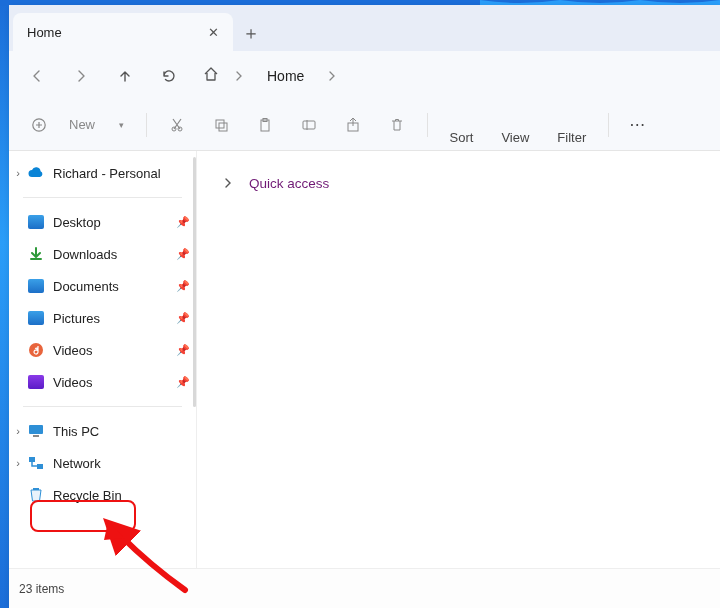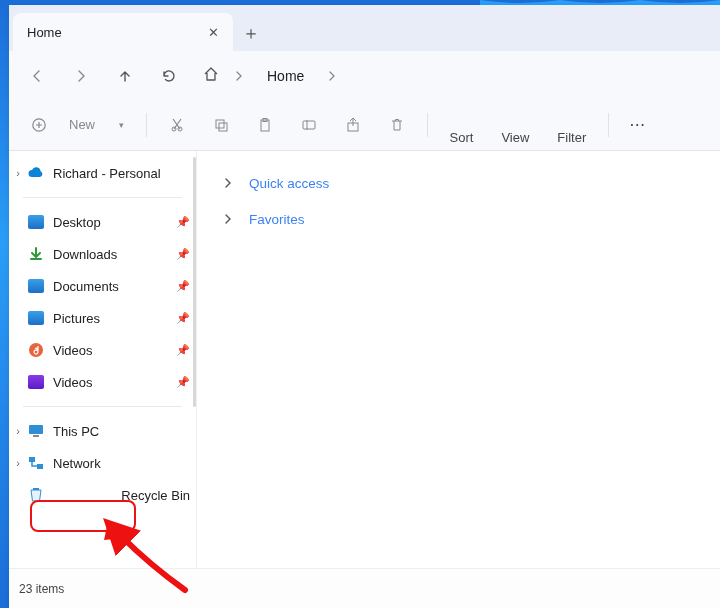--- a/index.html
+++ b/index.html
@@ -38,21 +38,21 @@
   .sbscroll { position:absolute; right:0; top:6px; width:3px; height:250px; background:#d8d8d8; border-radius:2px;}
   .sitem { display:flex; align-items:center; height:32px; padding:0 6px 0 18px; font-size:13px; color:#222; gap:8px; cursor:pointer; border-radius:4px; position:relative;}
   .sitem .exp { position:absolute; left:2px; width:14px; text-align:center; color:#666; font-size:11px;}
   .sitem .pin { margin-left:auto; color:#bbb; font-size:11px;}
   .sitem .ico { width:18px; height:18px; display:inline-flex; align-items:center; justify-content:center; }
   .sdiv { height:1px; background:#e8e8e8; margin:8px 14px;}
   .sitem.highlight { }
   .highlight-box { border:2.5px solid #e11; border-radius:8px; position:absolute; pointer-events:none; }
   
   .content { flex:1; padding:14px 10px; }
-  .citem { display:flex; align-items:center; height:36px; gap:14px; padding-left:14px; font-size:13.5px; color:#3b82f6; cursor:pointer;}
+  .citem { display:flex; align-items:center; height:36px; gap:14px; padding-left:14px; font-size:13.5px; color:#701a75; cursor:pointer;}
   .citem .cchev { color:#666; width:14px; display:inline-flex; justify-content:center;}
   
   .status { height:40px; border-top:1px solid #eee; display:flex; align-items:center; padding:0 10px; font-size:12px; color:#444; background:#fdfdfd;}
   
   .arrow { position:absolute; left:90px; top:510px; pointer-events:none; z-index:50;}
   
   .ic { width:16px; height:16px; display:inline-block; }
   
   .sq { width:16px; height:14px; border-radius:2px; display:inline-block;}
 </style>
@@ -269,47 +269,39 @@
         <span class="exp">›</span>
         <span class="ico">
           <svg width="16" height="14" viewBox="0 0 16 14">
               <rect x="1" y="1" width="6" height="5" fill="#2e8fd6"></rect>
               <rect x="9" y="8" width="6" height="5" fill="#2e8fd6"></rect>
               <path d="M4 6 V10 H9" stroke="#2e8fd6" stroke-width="1.5" fill="none"></path>
             </svg>
         </span>
         <span>Network</span>
       </div>
-      <div class="sitem highlight" style="position:relative;justify-content:space-between;">
+      <div class="sitem highlight" style="position:relative;">
         <span class="ico">
           <svg width="14" height="16" viewBox="0 0 14 16">
               <path d="M2 3 H12 L10.5 14 H3.5 Z" fill="#e8f2fb" stroke="#2e8fd6" stroke-width="1"></path>
               <path d="M4 1 H10 V3 H4 Z" fill="#2e8fd6"></path>
             </svg>
         </span>
         <span>Recycle Bin</span>
       </div>
     </div>
 
     <div class="content">
       <div class="citem">
         <span class="cchev">
           <svg width="10" height="10" viewBox="0 0 10 10">
               <path d="M3 1 L7 5 L3 9" stroke="#555" stroke-width="1.4" fill="none" stroke-linecap="round"></path>
             </svg>
         </span>
         <span>Quick access</span>
-      </div>
-      <div class="citem">
-        <span class="cchev">
-          <svg width="10" height="10" viewBox="0 0 10 10">
-              <path d="M3 1 L7 5 L3 9" stroke="#555" stroke-width="1.4" fill="none" stroke-linecap="round"></path>
-            </svg>
-        </span>
-        <span>Favorites</span>
       </div>
     </div>
   </div>
 
   <div class="status">
     <span>23 items</span>
   </div>
 
 </div>
 

